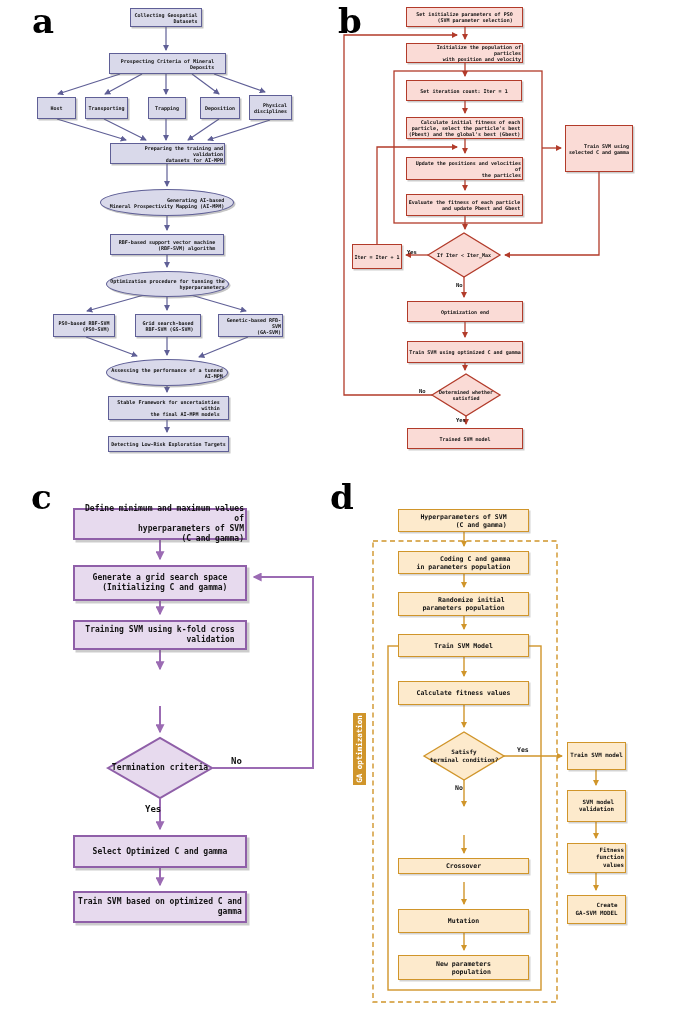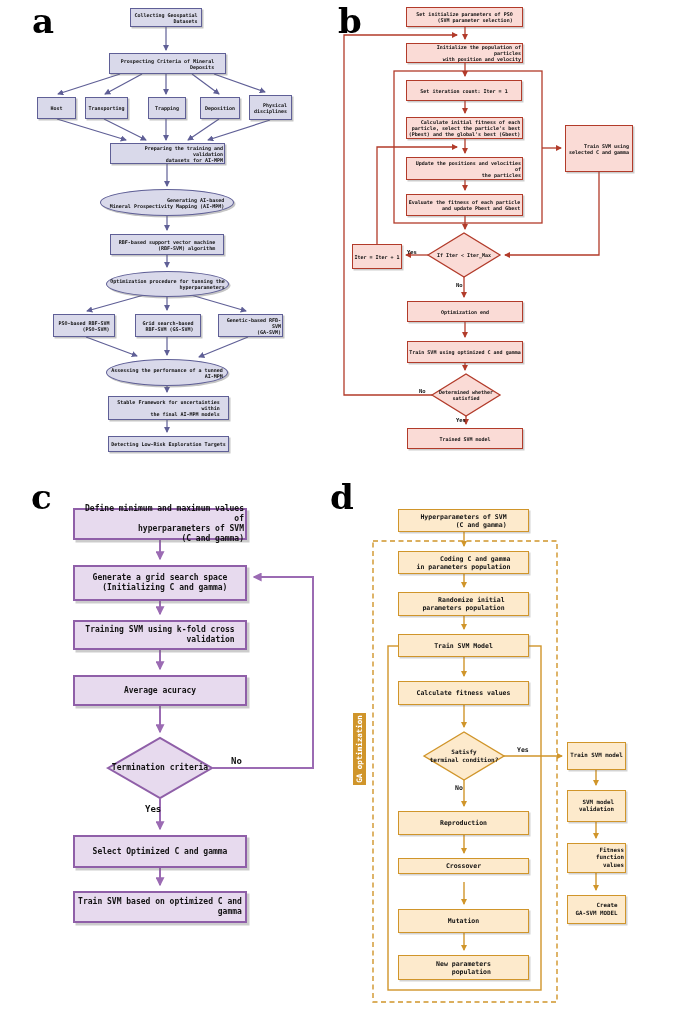--- a/index.html
+++ b/index.html
@@ -195,39 +195,37 @@
   <div class="elabel el-b" style="left:419px;top:388px">No</div>
   <div class="elabel el-b" style="left:456px;top:417px">Yes</div>
 
   <div class="node pc" style="left:73px;top:508px;width:174px;height:32px">Define minimum and maximum values of
 hyperparameters of SVM
 (C and gamma)</div>
   <div class="node pc" style="left:73px;top:565px;width:174px;height:36px">Generate a grid search space
 (Initializing C and gamma)</div>
   <div class="node pc" style="left:73px;top:620px;width:174px;height:30px">Training SVM using k-fold cross
 validation</div>
-  <div class="node pc" style="left:73px;top:675px;width:174px;height:31px">Average acuracy</div>
   <div class="dtext dt-c" style="left:110px;top:760px;width:100px;height:16px">Termination criteria</div>
   <div class="node pc" style="left:73px;top:835px;width:174px;height:33px">Select Optimized C and gamma</div>
   <div class="node pc" style="left:73px;top:891px;width:174px;height:32px">Train SVM based on optimized C and
 gamma</div>
   <div class="elabel el-c" style="left:231px;top:756px">No</div>
   <div class="elabel el-c" style="left:145px;top:804px">Yes</div>
 
   <div class="node pd" style="left:398px;top:509px;width:131px;height:23px">Hyperparameters of SVM
 (C and gamma)</div>
   <div class="node pd" style="left:398px;top:551px;width:131px;height:23px">Coding C and gamma
 in parameters population</div>
   <div class="node pd" style="left:398px;top:592px;width:131px;height:24px">Randomize initial
 parameters population</div>
   <div class="node pd" style="left:398px;top:634px;width:131px;height:23px">Train SVM Model</div>
   <div class="node pd" style="left:398px;top:681px;width:131px;height:24px">Calculate fitness values</div>
   <div class="dtext dt-d" style="left:424px;top:744px;width:80px;height:24px">Satisfy
 terminal condition?</div>
-  <div class="node pd" style="left:398px;top:811px;width:131px;height:24px">Reproduction</div>
   <div class="node pd" style="left:398px;top:858px;width:131px;height:16px">Crossover</div>
   <div class="node pd" style="left:398px;top:955px;width:131px;height:25px">New parameters
 population</div>
   <div class="node pd" style="left:398px;top:909px;width:131px;height:24px">Mutation</div>
   <div class="node pd small" style="left:567px;top:742px;width:59px;height:28px">Train SVM model</div>
   <div class="node pd small" style="left:567px;top:790px;width:59px;height:32px">SVM model
 validation</div>
   <div class="node pd small" style="left:567px;top:843px;width:59px;height:30px">Fitness function
 values</div>
   <div class="node pd small" style="left:567px;top:895px;width:59px;height:29px">Create

